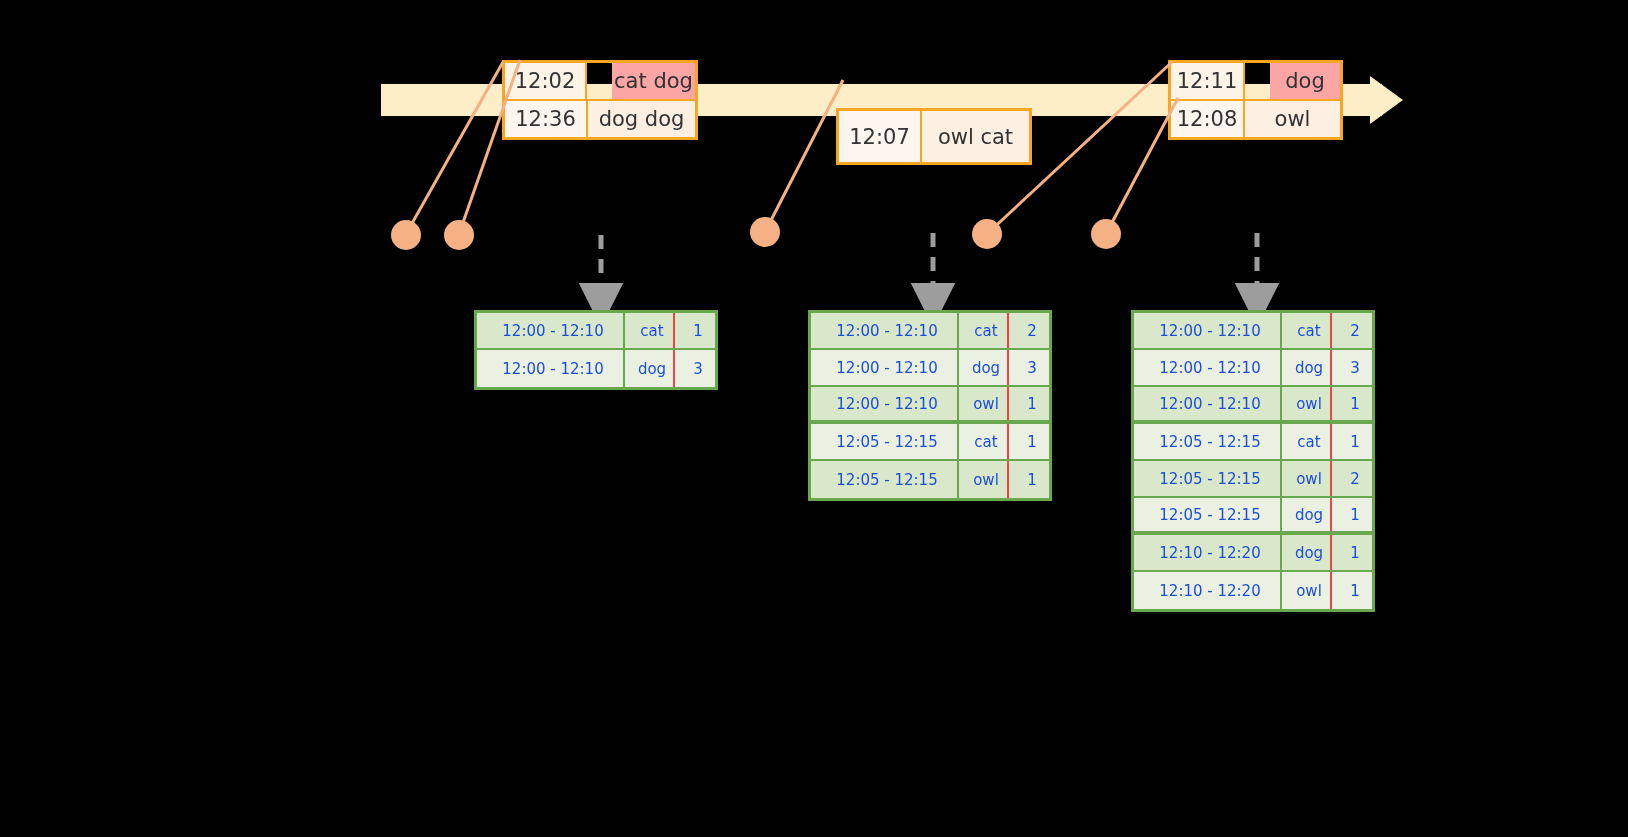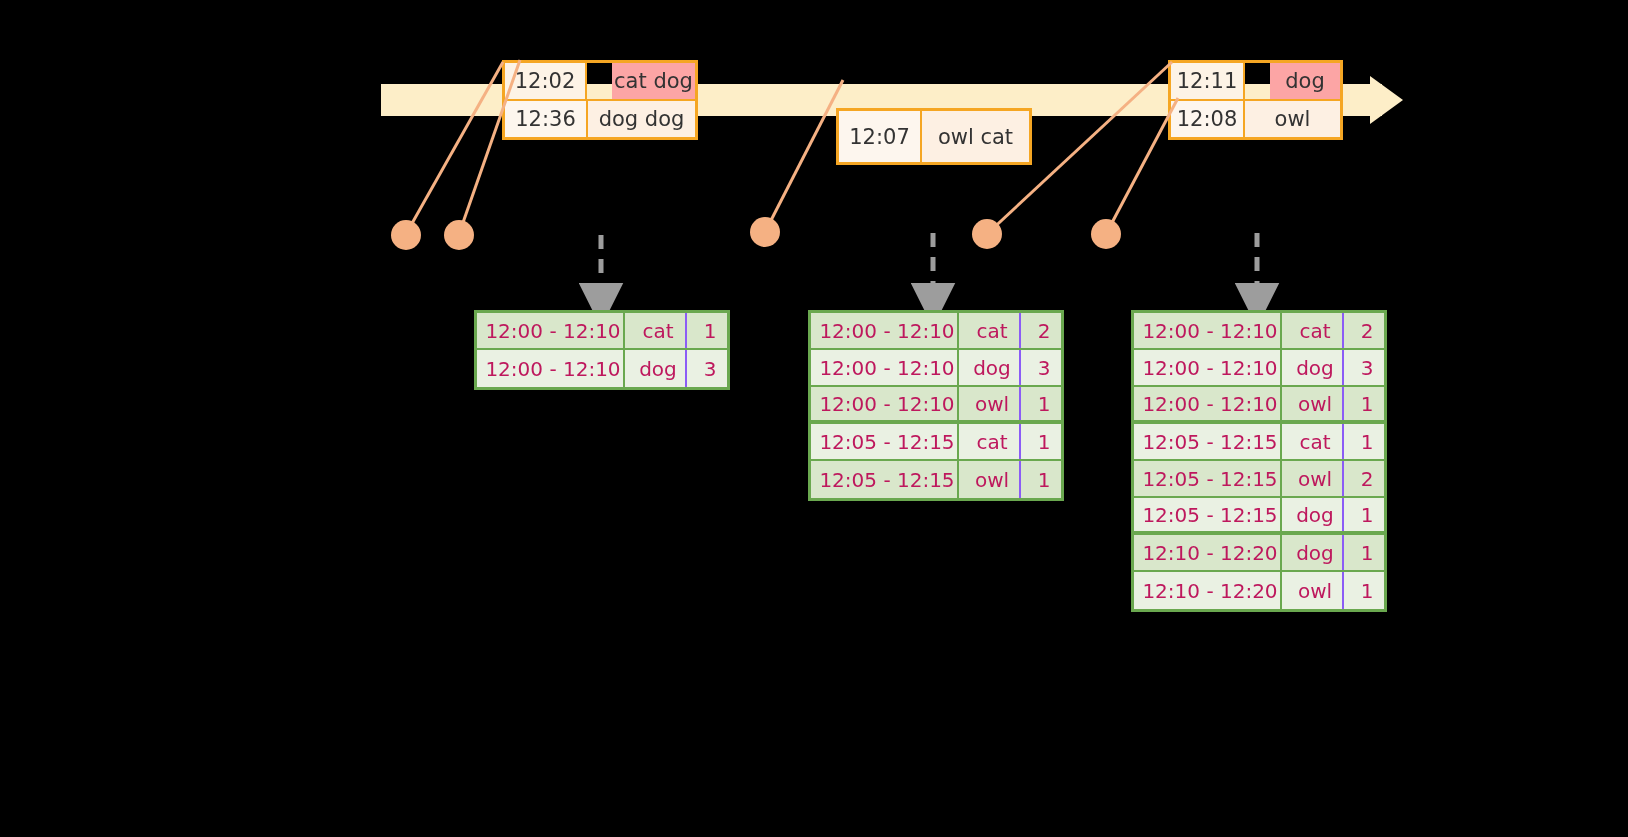--- a/index.html
+++ b/index.html
@@ -85,27 +85,27 @@
     box-sizing: border-box;
     border-bottom: 2px solid #6aa84f;
   }
   .res-row:last-child { border-bottom: none; }
   .res-row.group-end { border-bottom: 4px solid #6aa84f; }
   .res-win, .res-key, .res-cnt {
     box-sizing: border-box;
     display: flex;
     align-items: center;
     justify-content: center;
-    font-size: 20px;
-    color: #be185d;
+    font-size: 15px;
+    color: #1d4ed8;
     white-space: nowrap;
     padding-left: 6px;
   }
   .res-win { width: 148px; border-right: 2px solid #6aa84f; }
-  .res-key { width: 62px; border-right: 2px solid #8b5cf6; }
+  .res-key { width: 50px; border-right: 2px solid #ef4444; }
   .res-cnt { width: 40px; }
   .tone-a .res-win, .tone-a .res-key, .tone-a .res-cnt { background: #d9e7cb; }
   .tone-b .res-win, .tone-b .res-key, .tone-b .res-cnt { background: #eaf1e3; }
 
   
   #overlay {
     position: absolute;
     left: 0; top: 0;
     width: 1628px;
     height: 837px;

